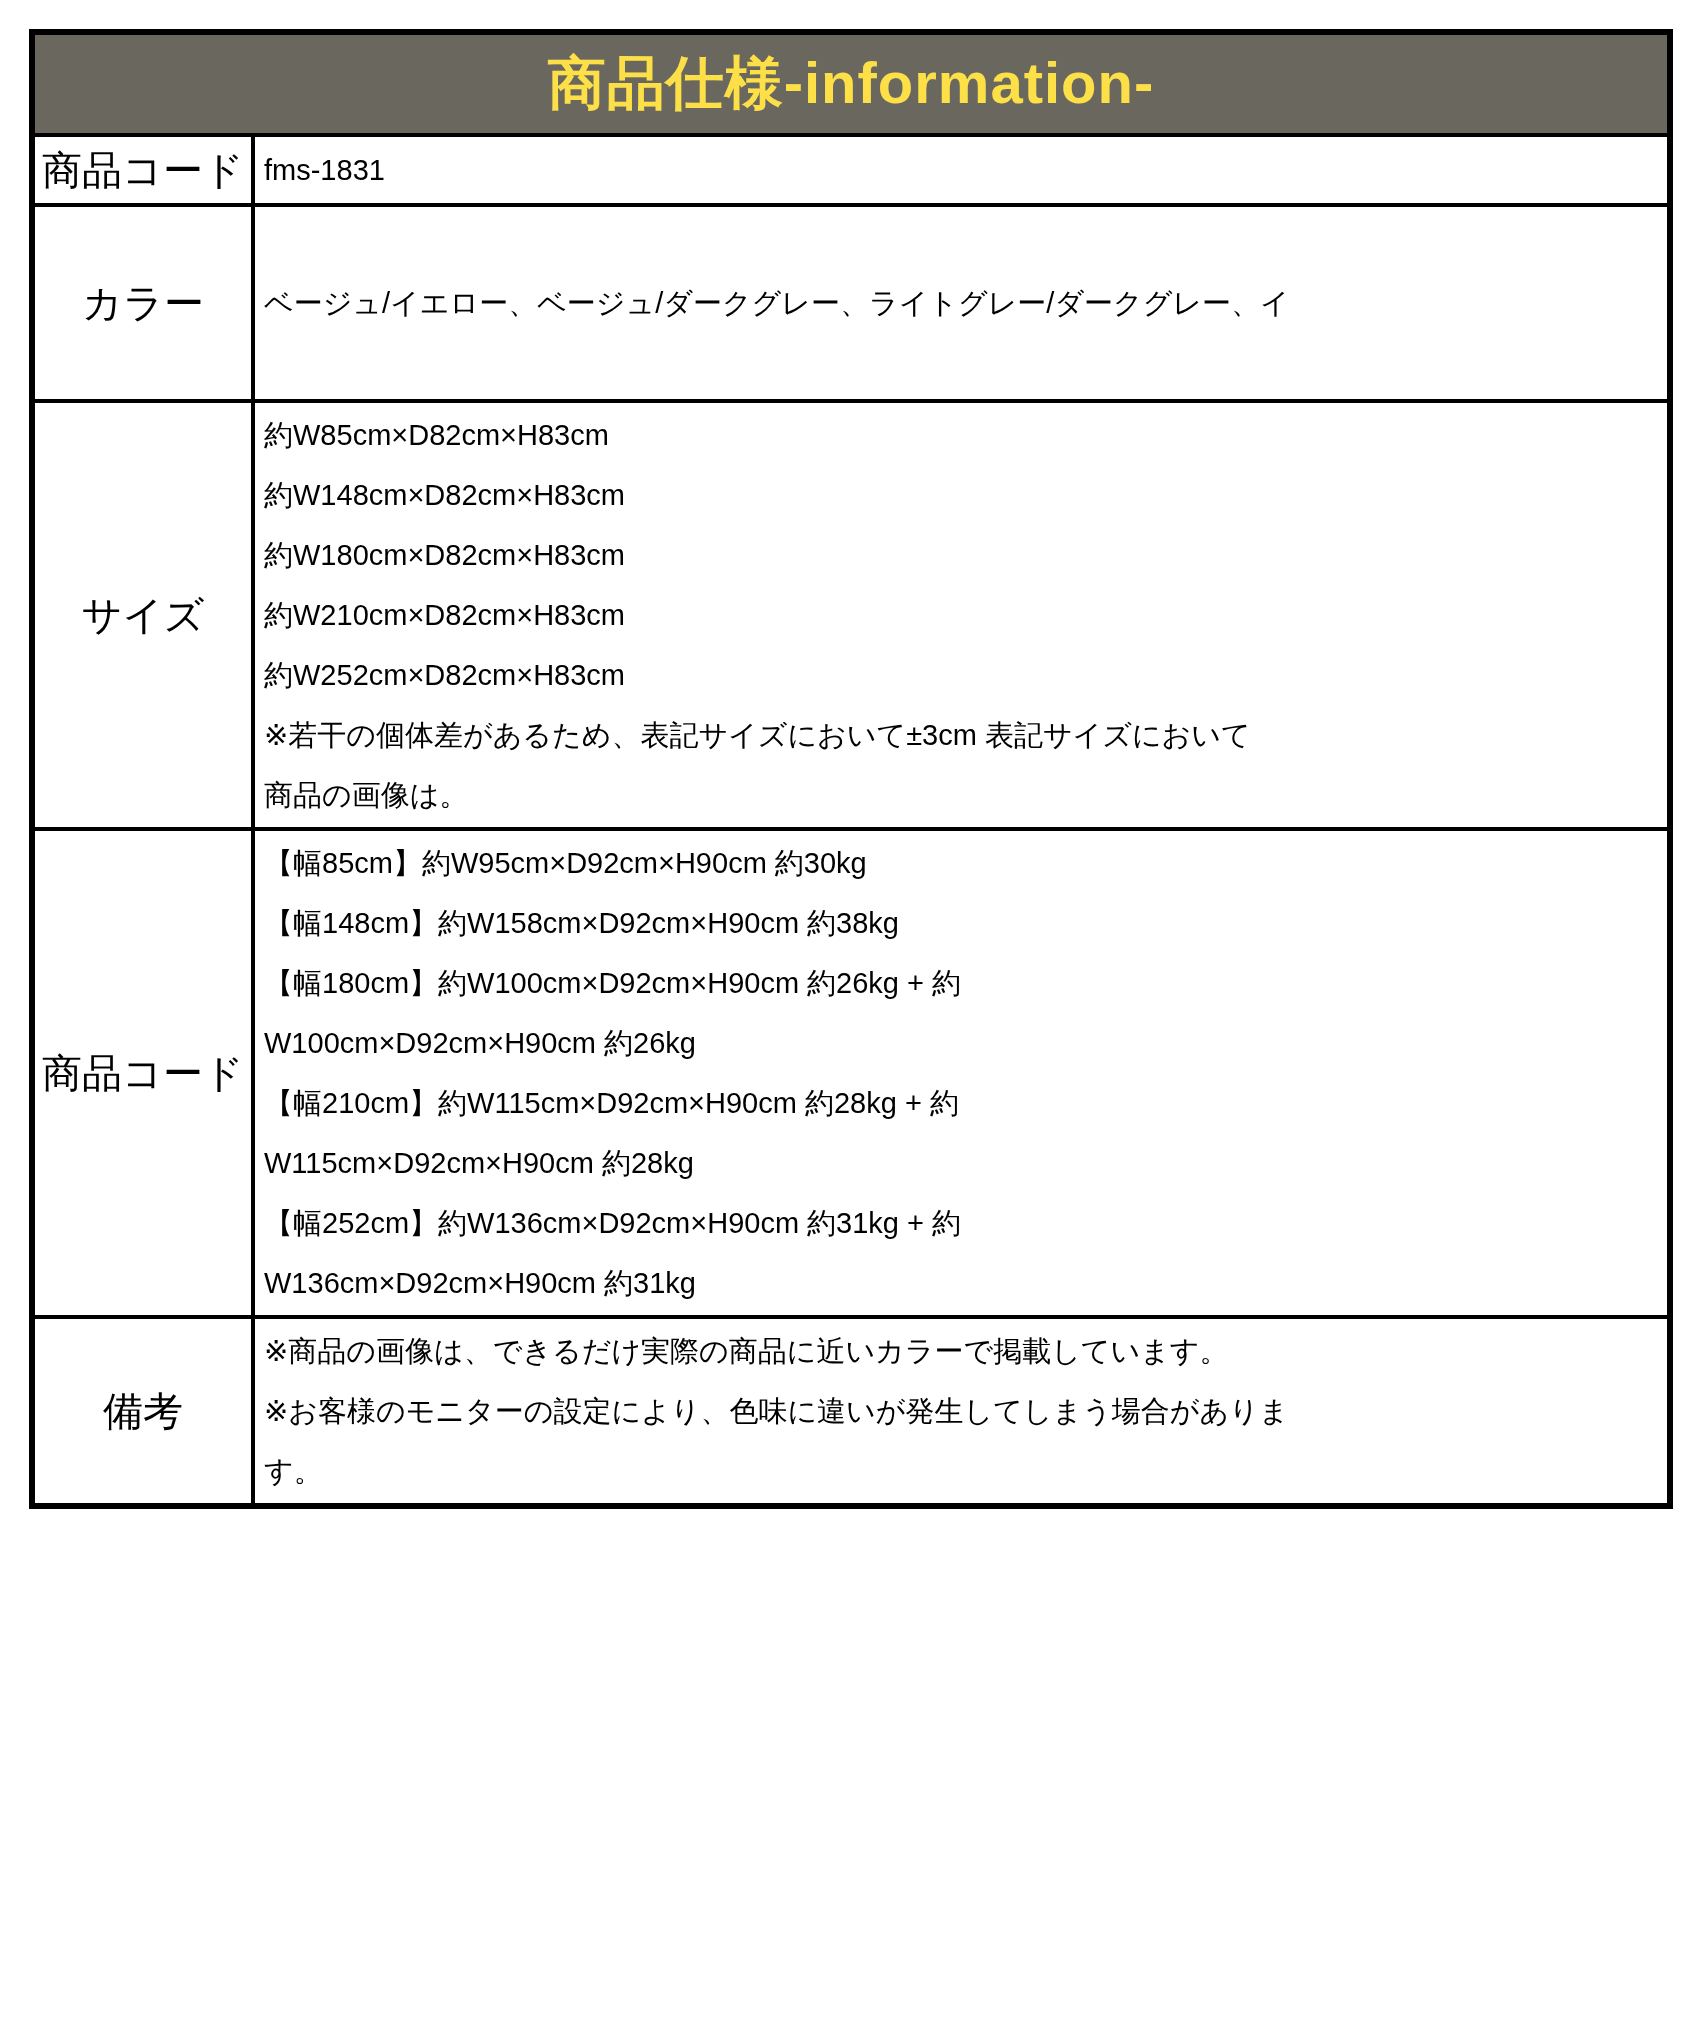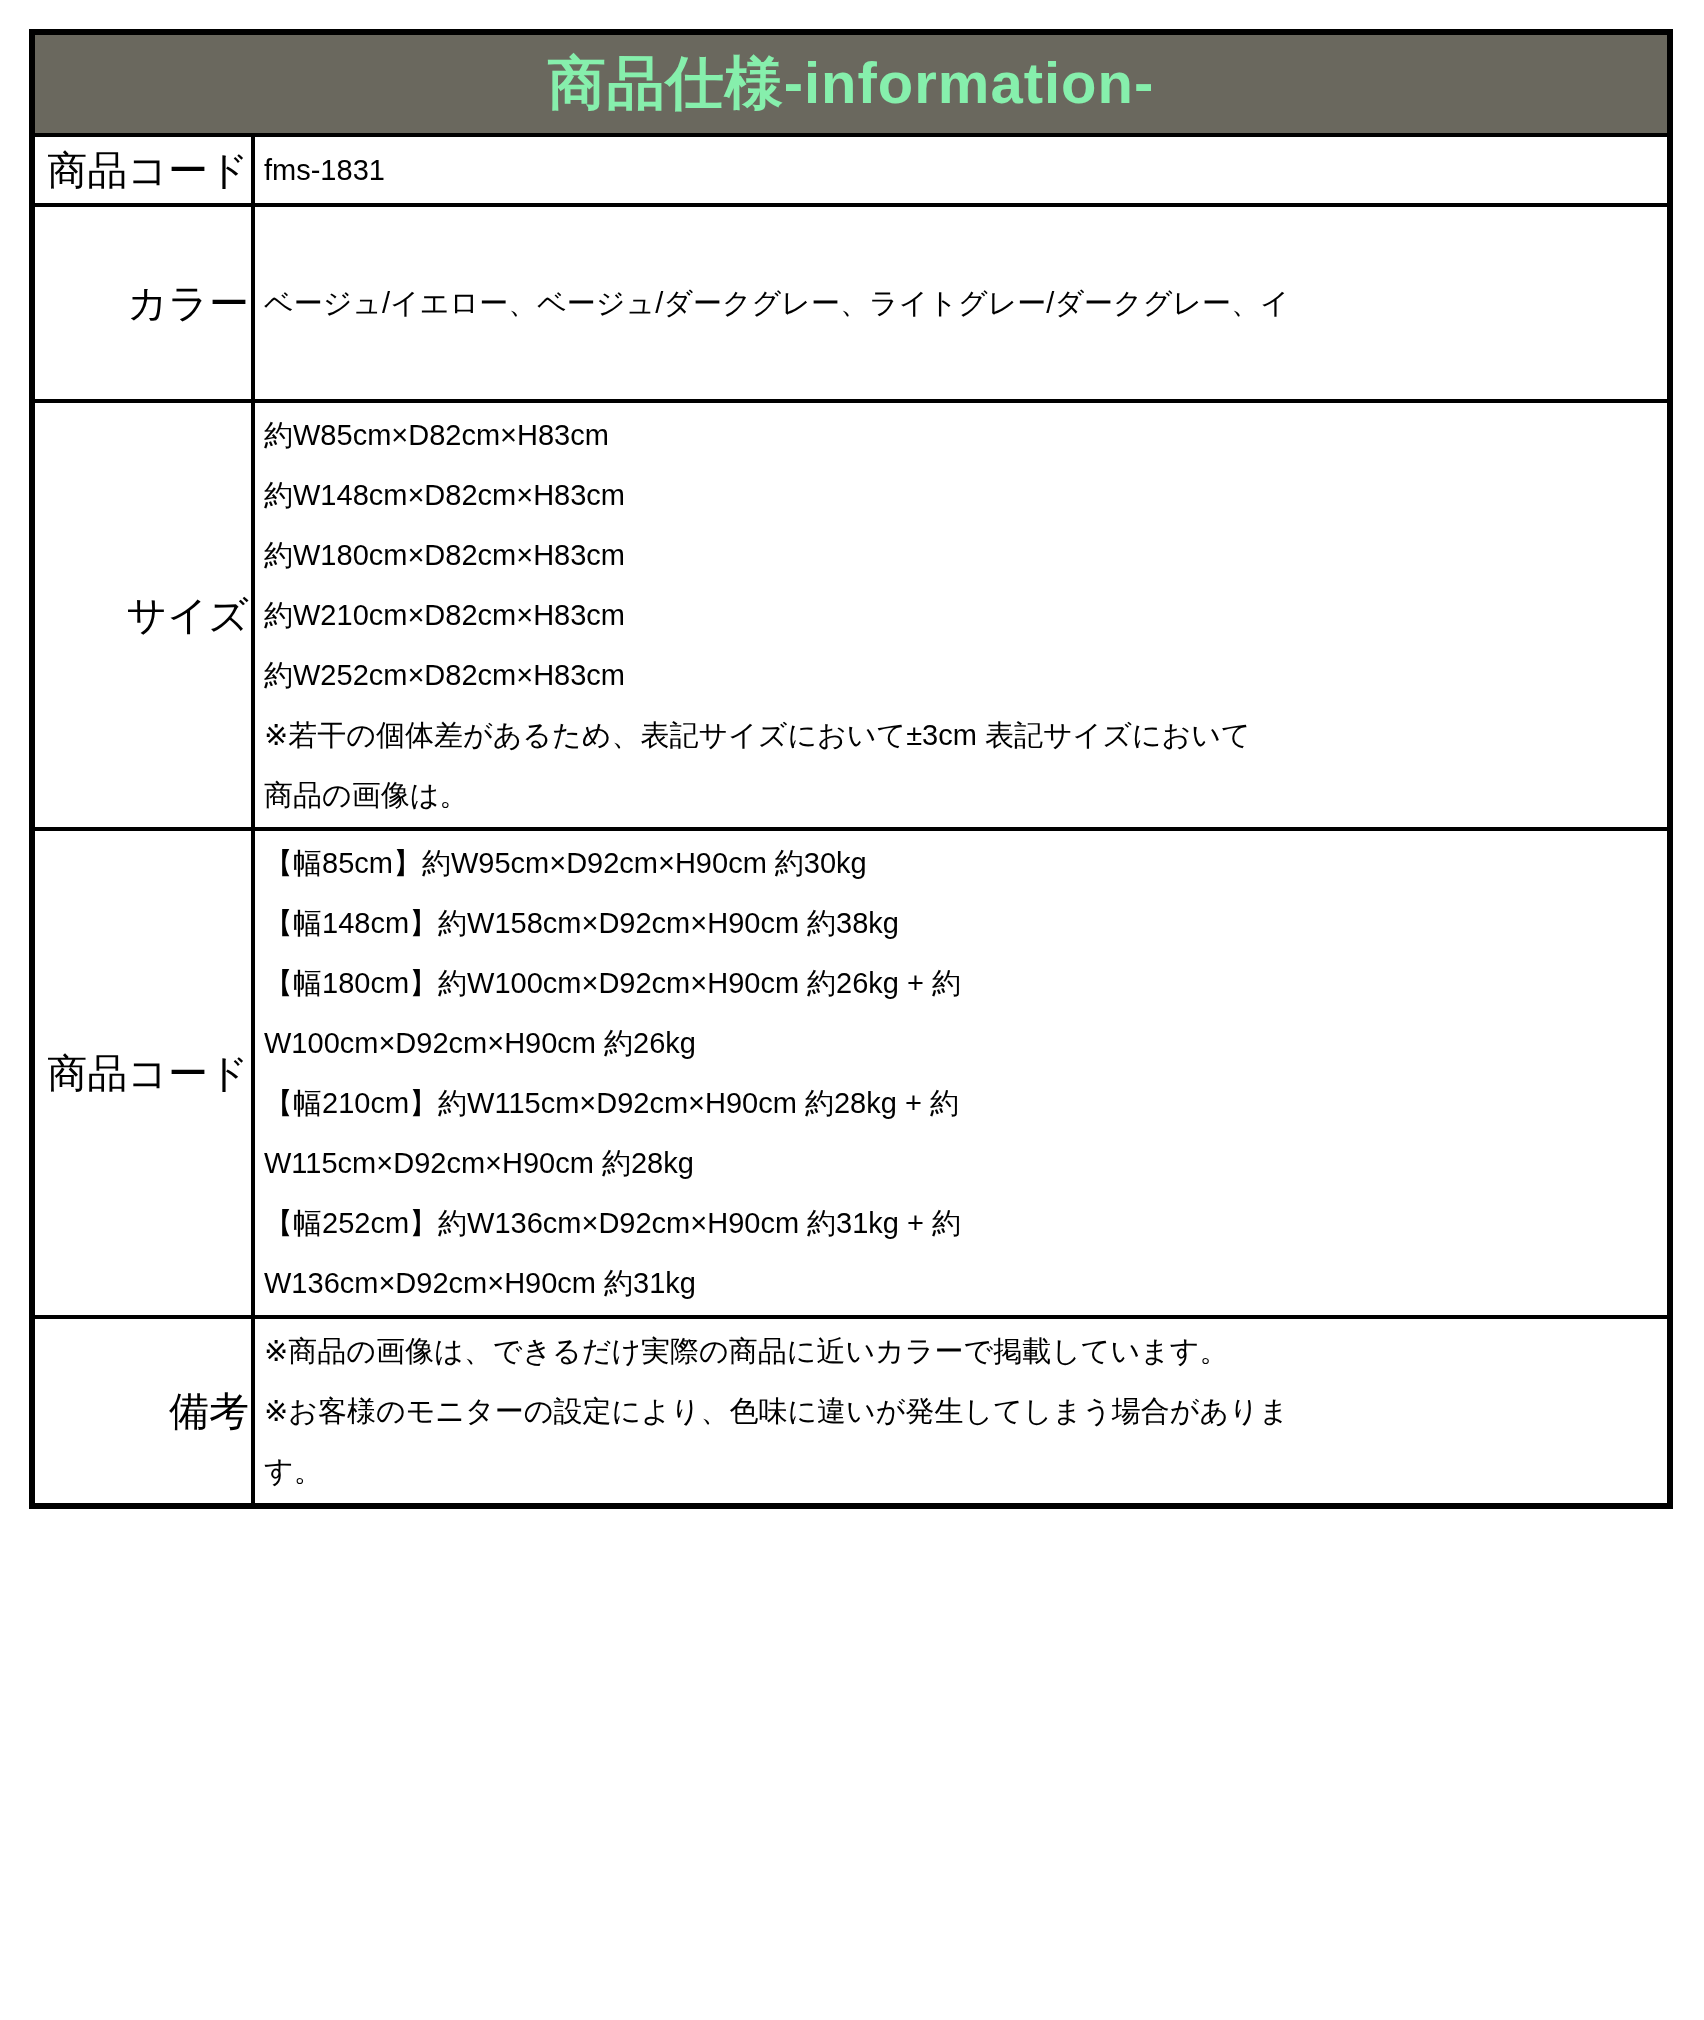--- a/index.html
+++ b/index.html
@@ -30,29 +30,29 @@
     width: 1644px;
     border: 6px solid #000000;
   }
   table.spec td, table.spec th {
     border: 4px solid #000000;
     margin: 0;
   }
   .header-cell {
     height: 96px;
     background: #6a685e;
-    color: #86efac;
+    color: #fde047;
     text-align: center;
     vertical-align: middle;
     font-size: 58px;
     font-weight: 700;
     letter-spacing: 1px;
   }
   .label-cell {
-    text-align: right;
+    text-align: center;
     vertical-align: middle;
     font-size: 40px;
     font-weight: 400;
     padding: 0 2px;
     overflow: hidden;
   }
   .value-cell {
     vertical-align: middle;
     font-size: 29px;
     font-weight: 400;

